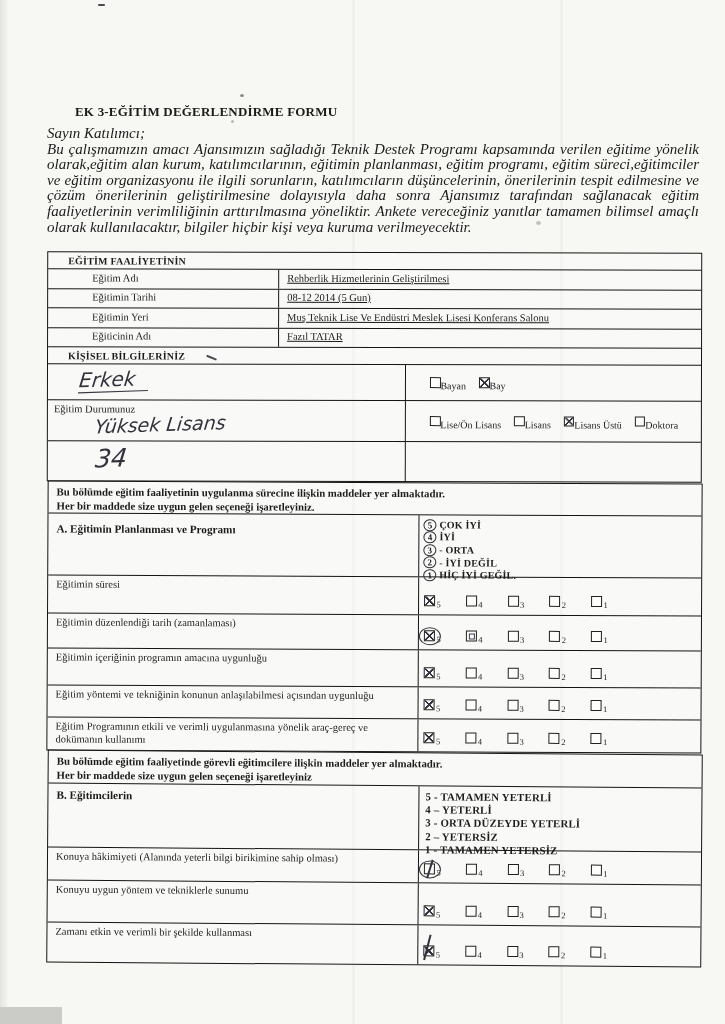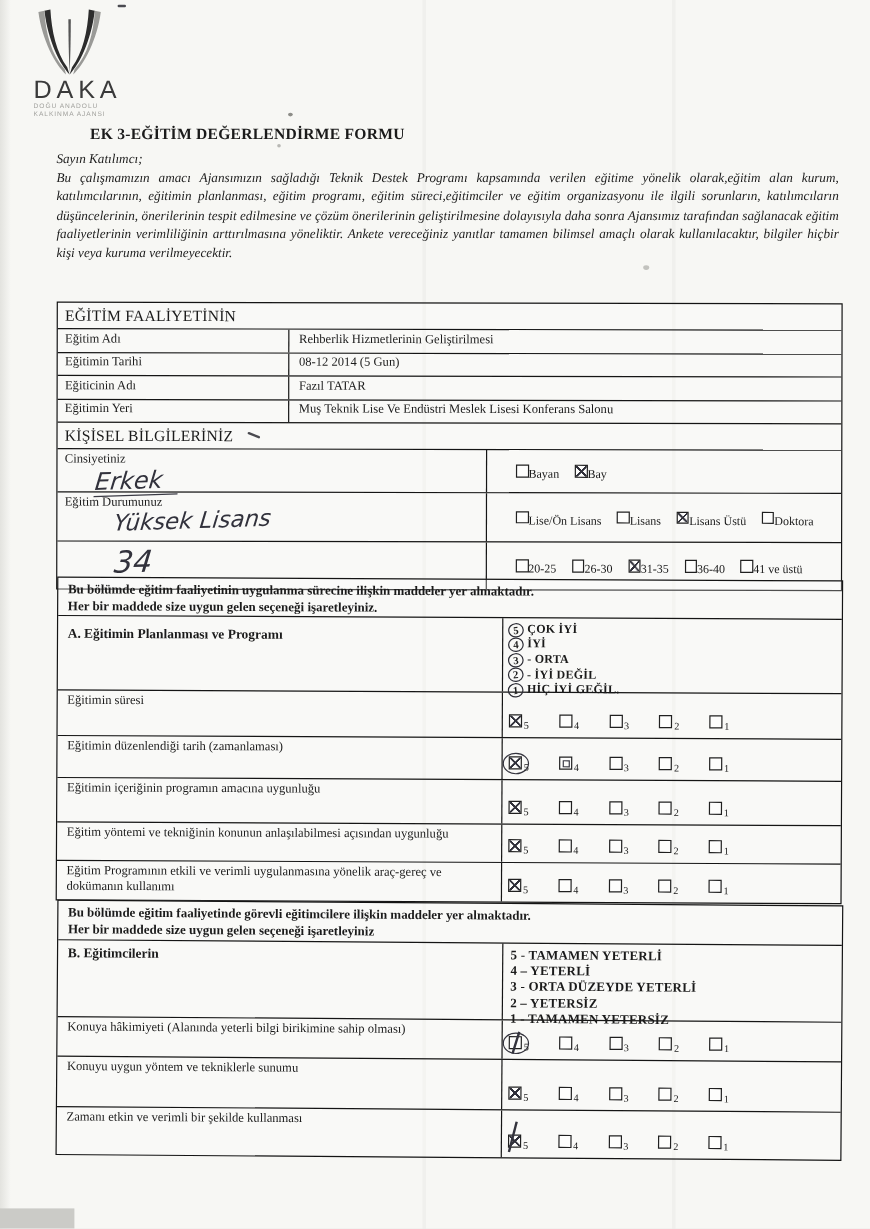--- a/index.html
+++ b/index.html
@@ -16,33 +16,33 @@
   .scan-tick { position:absolute; background:#4a4a50; border-radius:2px; }
 
   
   .logo { position:absolute; left:28px; top:6px; width:140px; }
   .logo svg { display:block; }
   .logo-brand { font-family:"Liberation Sans","DejaVu Sans",sans-serif; font-size:21px; letter-spacing:4px; color:#3a3a3a; line-height:20px; }
   .logo-sub { font-family:"Liberation Sans","DejaVu Sans",sans-serif; font-size:5.5px; letter-spacing:0.8px; color:#a2a29e; line-height:6.5px; }
 
   .doc-title { position:absolute; left:75px; top:104px; font-size:13px; font-weight:bold; letter-spacing:0.2px; }
 
-  .intro { position:absolute; left:47px; top:126px; width:652px; font-style:italic; font-size:11px; line-height:15.6px; }
+  .intro { position:absolute; left:47px; top:126px; width:652px; font-style:italic; font-size:15px; line-height:15.6px; }
   .intro p { margin:0; text-align:justify; }
 
   
   .tbl { position:absolute; left:47px; width:655px; border:1.8px solid #141414; background:rgba(255,255,255,0.25); box-sizing:border-box; }
   .row { display:flex; border-top:1.3px solid #151515; box-sizing:border-box; }
   .row:first-child { border-top:none; }
-  .sec-head { font-weight:normal; font-size:13px; padding:3px 6px 2px; letter-spacing:0.2px; }
+  .sec-head { font-weight:bold; font-size:10px; padding:3px 20px 2px; letter-spacing:0.2px; }
   .cell { box-sizing:border-box; }
 
   
-  .t1-label { flex:0 0 193px; border-right:1.3px solid #151515; padding:2.5px 6px 1px; font-size:10.5px; }
-  .t1-value { flex:1; padding:2.5px 8px 1px; font-size:10.5px; }
+  .t1-label { flex:0 0 193px; border-right:1.3px solid #151515; padding:2.5px 6px 1px; font-size:10.5px;margin-left:38px; }
+  .t1-value { flex:1; padding:2.5px 8px 1px; font-size:10.5px;text-decoration:underline; }
   .t1-row { height:19.5px; }
 
   
   .p-left { flex:0 0 358px; border-right:1.3px solid #151515; padding:2.5px 6px 1px; font-size:10.5px; position:relative; }
   .p-right { flex:1; display:flex; align-items:center; padding-left:24px; }
   .hw { font-family:"DejaVu Sans","Liberation Sans",sans-serif; font-style:italic; color:#32323c; transform:rotate(-2deg) skewX(-8deg); transform-origin:left bottom; display:inline-block; }
   .hw-gender { font-size:20px; margin:1px 0 0 24px; border-bottom:1.5px solid #3a3a44; padding-right:14px; }
   .hw-edu { font-size:19px; margin:1px 0 0 40px; }
   .hw-age { font-size:25px; margin:0 0 0 40px; }
 
@@ -90,32 +90,20 @@
 
   <div class="edge-left"></div>
   <div class="streak" style="left:352px"></div>
   <div class="streak" style="left:560px"></div>
   <div class="corner-patch"></div>
   <div class="scan-tick" style="left:98px; top:4px; width:7px; height:2px;"></div>
   <div class="speck" style="left:240px; top:94px; width:4px; height:3px;"></div>
   <div class="speck" style="left:536px; top:221px; width:5px; height:4px; opacity:.5;"></div>
   <div class="speck" style="left:231px; top:120px; width:3px; height:3px; opacity:.6;"></div>
 
-  <div class="logo">
-    <svg width="62" height="60" viewBox="0 0 62 60">
-      <path d="M14,2 C15,20 19,38 28,50 L30,56 C22,48 12,28 9,3 Z" fill="#2c2c2c"></path>
-      <path d="M9,3 C10,22 15,40 26,52 L27,56 C18,48 7,27 4,4 Z" fill="#9a9a97"></path>
-      <path d="M46,2 C45,20 41,38 32,50 L30,56 C38,48 48,28 51,3 Z" fill="#2c2c2c"></path>
-      <path d="M51,3 C50,22 45,40 34,52 L33,56 C42,48 53,27 56,4 Z" fill="#9a9a97"></path>
-      <path d="M29,10 C29,28 29.5,44 30,55 C30.5,44 31,28 31,10 Z" fill="#555"></path>
-    </svg>
-    <div class="logo-brand">DAKA</div>
-    <div class="logo-sub">DOĞU ANADOLU</div>
-    <div class="logo-sub">KALKINMA AJANSI</div>
-  </div>
 
   <div class="doc-title">EK 3-EĞİTİM DEĞERLENDİRME FORMU</div>
 
   <div class="intro">
     <p>Sayın Katılımcı;</p>
     <p>Bu çalışmamızın amacı Ajansımızın sağladığı Teknik Destek Programı kapsamında verilen eğitime yönelik olarak,eğitim alan kurum, katılımcılarının, eğitimin planlanması, eğitim programı, eğitim süreci,eğitimciler ve eğitim organizasyonu ile ilgili sorunların, katılımcıların düşüncelerinin, önerilerinin tespit edilmesine ve çözüm önerilerinin geliştirilmesine dolayısıyla daha sonra Ajansımız tarafından sağlanacak eğitim faaliyetlerinin verimliliğinin arttırılmasına yöneliktir. Ankete vereceğiniz yanıtlar tamamen bilimsel amaçlı olarak kullanılacaktır, bilgiler hiçbir kişi veya kuruma verilmeyecektir.</p>
   </div>
 
   <div class="tbl r1" style="top:252px;">
     <div class="row">
@@ -123,36 +111,35 @@
     </div>
     <div class="row t1-row">
       <div class="cell t1-label">Eğitim Adı</div>
       <div class="cell t1-value">Rehberlik Hizmetlerinin Geliştirilmesi</div>
     </div>
     <div class="row t1-row">
       <div class="cell t1-label">Eğitimin Tarihi</div>
       <div class="cell t1-value">08-12 2014  (5 Gun)</div>
     </div>
     <div class="row t1-row">
+      <div class="cell t1-label">Eğitimin Yeri</div>
+      <div class="cell t1-value">Muş Teknik Lise Ve Endüstri Meslek  Lisesi Konferans Salonu</div>
+    </div>
+    <div class="row t1-row">
       <div class="cell t1-label">Eğiticinin Adı</div>
       <div class="cell t1-value">Fazıl TATAR</div>
-    </div>
-    <div class="row t1-row">
-      <div class="cell t1-label">Eğitimin Yeri</div>
-      <div class="cell t1-value">Muş Teknik Lise Ve Endüstri Meslek  Lisesi Konferans Salonu</div>
     </div>
 
     <div class="row" style="position:relative;">
       <div class="sec-head">KİŞİSEL BİLGİLERİNİZ</div>
       <div class="scan-tick" style="left:158px; top:9px; width:11px; height:2px; transform:rotate(22deg);"></div>
     </div>
 
     <div class="row" style="height:36px">
       <div class="cell p-left">
-        <div>Cinsiyetiniz</div>
         <div class="hw hw-gender">Erkek</div>
       </div>
       <div class="cell p-right">
           <span class="opt">
             <span class="cb-box"></span>
             <span class="opt-label">Bayan</span>
           </span>
           <span class="opt">
             <span class="cb-box mark-x"></span>
             <span class="opt-label">Bay</span>
@@ -180,42 +167,20 @@
           <span class="opt">
             <span class="cb-box"></span>
             <span class="opt-label">Doktora</span>
           </span>
         </div>
     </div>
     <div class="row" style="height:40px">
       <div class="cell p-left">
         <div class="hw hw-age">34</div>
       </div>
-      <div class="cell p-right">
-          <span class="opt">
-            <span class="cb-box"></span>
-            <span class="opt-label">20-25</span>
-          </span>
-          <span class="opt">
-            <span class="cb-box"></span>
-            <span class="opt-label">26-30</span>
-          </span>
-          <span class="opt">
-            <span class="cb-box mark-x"></span>
-            <span class="opt-label">31-35</span>
-          </span>
-          <span class="opt">
-            <span class="cb-box"></span>
-            <span class="opt-label">36-40</span>
-          </span>
-          <span class="opt">
-            <span class="cb-box"></span>
-            <span class="opt-label">41 ve üstü</span>
-          </span>
-        </div>
     </div>
   </div>
 
   <div class="tbl r2" style="top:482px;">
     <div class="row" style="height:31px">
       <div class="s-intro">
         <div>Bu bölümde eğitim faaliyetinin uygulanma sürecine ilişkin maddeler yer almaktadır.</div>
         <div>Her bir maddede size uygun gelen seçeneği işaretleyiniz.</div>
       </div>
     </div>

